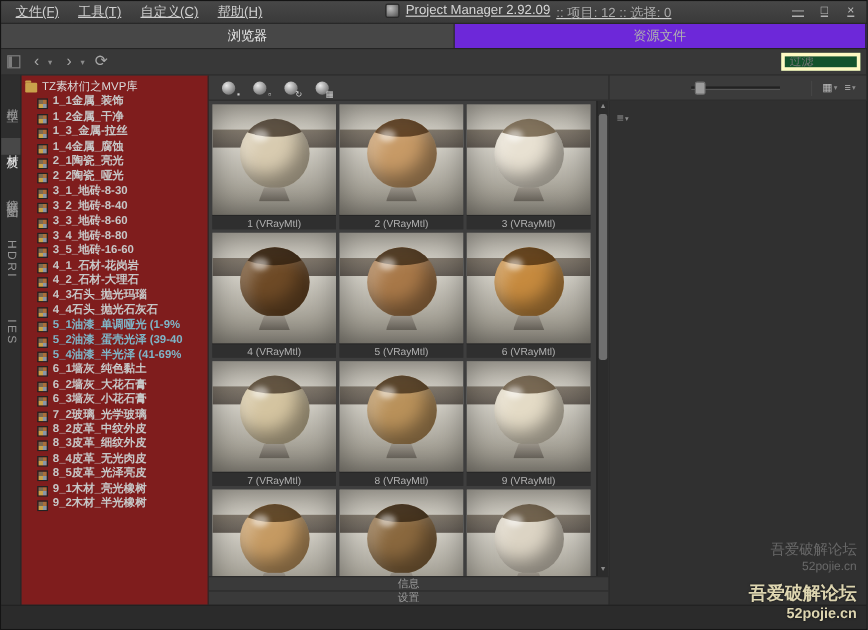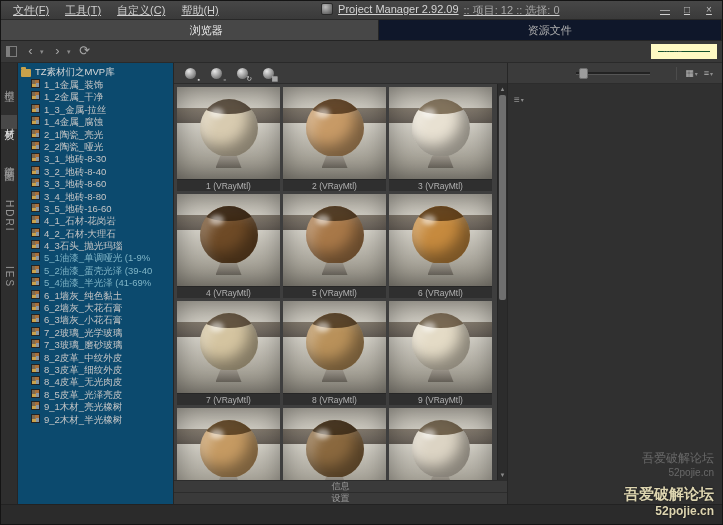--- a/index.html
+++ b/index.html
@@ -15,43 +15,43 @@
   .menus { display:flex; padding-left:4px; }
   .menu { padding:0 8px; line-height:18px; cursor:default; }
   .title-group { flex:1; display:flex; justify-content:center; gap:5px; color:#d5d5d5; white-space:nowrap; }
   .app-icon { width:12px; height:12px; border-radius:2px; background:radial-gradient(circle at 35% 30%, #bdbdbd, #6e6e6e 70%, #4a4a4a); border:1px solid #2a2a2a; display:inline-block; }
   .title-stats { color:#a9a9a9; }
   .win-controls { display:flex; padding-right:2px; }
   .wbtn { width:22px; text-align:center; line-height:18px; font-size:10px; color:#bdbdbd; }
 
   
   .tabrow { height:21px; flex:0 0 21px; background:#2c2c2c; display:flex; border-bottom:1px solid #242424; }
-  .tab { flex:1; text-align:center; line-height:20px; font-size:11px; color:#b0b0b0; background:#0f172a; border-right:1px solid #262626; }
+  .tab { flex:1; text-align:center; line-height:20px; font-size:11px; color:#b0b0b0; background:#6d28d9; border-right:1px solid #262626; }
   .tab.active { background:#474747; color:#ececec;padding-left:34px; }
 
   
   .navrow { height:22px; flex:0 0 22px; background:#383838; border-bottom:1px solid #2a2a2a; display:flex; align-items:center; padding:0 5px; gap:2px; }
   .panel-ico { width:11px; height:11px; border:1px solid #7e7e7e; background:linear-gradient(90deg,#7e7e7e 0 3px, transparent 3px); margin-right:4px; }
   .nav-btn { min-width:15px; height:17px; line-height:16px; text-align:center; font-size:13px; color:#a8a8a8; }
   .nav-caret { font-size:7px; color:#8c8c8c; min-width:8px; }
-  .filter-input { margin-left:auto; width:66px; height:15px; background:#14532d; border:7px solid #fef9c3; color:#9a9a9a; font-size:10px; padding:0 4px; font-family:inherit; }
+  .filter-input { margin-left:auto; width:66px; height:15px; background:#14532d; border:3px solid #fef9c3; color:#9a9a9a; font-size:10px; padding:0 4px; font-family:inherit; }
 
   
   .content { flex:1; display:flex; min-height:0; }
 
   .side-tabs { width:17px; flex:0 0 17px; background:#2e2e2e; border-right:1px solid #252525; display:flex; flex-direction:column; align-items:center; padding-top:14px; gap:24px; }
   .side-tab { writing-mode:vertical-rl; text-orientation:mixed; font-size:10px; color:#979797; letter-spacing:2px; padding:5px 1px; }
   .side-tab.active { background:#484848; color:#e3e3e3; }
 
   
-  .tree { width:156px; flex:0 0 156px; background:#0c4a6e; border-right:1px solid #262626; padding:3px 0 0 3px; overflow:hidden; font-size:9.5px; color:#c6c6c6; }
+  .tree { width:156px; flex:0 0 156px; background:#7f1d1d; border-right:1px solid #262626; padding:3px 0 0 3px; overflow:hidden; font-size:9.5px; color:#c6c6c6; }
   .tree-root { display:flex; align-items:center; gap:4px; height:13px; white-space:nowrap; color:#dadada; }
   .folder-icon { width:10px; height:8px; background:#c9a24b; border-radius:1px; position:relative; flex:0 0 10px; }
   .folder-icon::before { content:''; position:absolute; top:-2px; left:0; width:5px; height:2px; background:#c9a24b; border-radius:1px 1px 0 0; }
-  .tree-item { display:flex; align-items:flex-start; gap:4px; height:12.4px; padding-left:10px; white-space:nowrap; overflow:hidden; }
+  .tree-item { display:flex; align-items:flex-end; gap:4px; height:12.4px; padding-left:10px; white-space:nowrap; overflow:hidden;font-weight:bold; }
   .tree-item.active .tree-label { color:#7fb4c6; }
   .mat-icon { width:9px; height:9px; flex:0 0 9px; border:1px solid #232323; background:conic-gradient(#a8703c 0 25%, #8a97a5 25% 50%, #c9a24b 50% 75%, #7a6a52 75% 100%); }
 
   
   .center { width:334px; flex:0 0 334px; display:flex; flex-direction:column; border-right:1px solid #262626; min-height:0; }
   .center-toolbar { height:21px; flex:0 0 21px; background:#3b3b3b; border-bottom:1px solid #2c2c2c; display:flex; align-items:center; padding:0 5px; gap:4px; }
   .tool-btn { width:22px; height:17px; position:relative; display:flex; align-items:center; justify-content:center; }
   .sphere-ico { width:11px; height:11px; border-radius:50%; background:radial-gradient(circle at 35% 30%, #e8e8e8, #8d8d8d 60%, #515151); }
   .tool-glyph { position:absolute; right:1px; bottom:-1px; font-size:7px; color:#cfcfcf; }
 
@@ -227,20 +227,24 @@
           <div class="tree-item">
             <span class="mat-icon"></span>
             <span class="tree-label">4_2_石材-大理石</span>
           </div>
 
           <div class="tree-item">
             <span class="mat-icon"></span>
             <span class="tree-label">4_3石头_抛光玛瑙</span>
           </div>
 
+          <div class="tree-item">
+            <span class="mat-icon"></span>
+            <span class="tree-label">4_4石头_抛光石灰石</span>
+          </div>
 
           <div class="tree-item active">
             <span class="mat-icon"></span>
             <span class="tree-label">5_1油漆_单调哑光 (1-9%</span>
           </div>
 
           <div class="tree-item active">
             <span class="mat-icon"></span>
             <span class="tree-label">5_2油漆_蛋壳光泽 (39-40</span>
           </div>
@@ -265,24 +269,20 @@
             <span class="mat-icon"></span>
             <span class="tree-label">6_3墙灰_小花石膏</span>
           </div>
 
 
           <div class="tree-item">
             <span class="mat-icon"></span>
             <span class="tree-label">7_2玻璃_光学玻璃</span>
           </div>
 
-          <div class="tree-item">
-            <span class="mat-icon"></span>
-            <span class="tree-label">7_3玻璃_磨砂玻璃</span>
-          </div>
 
 
           <div class="tree-item">
             <span class="mat-icon"></span>
             <span class="tree-label">8_2皮革_中纹外皮</span>
           </div>
 
           <div class="tree-item">
             <span class="mat-icon"></span>
             <span class="tree-label">8_3皮革_细纹外皮</span>

